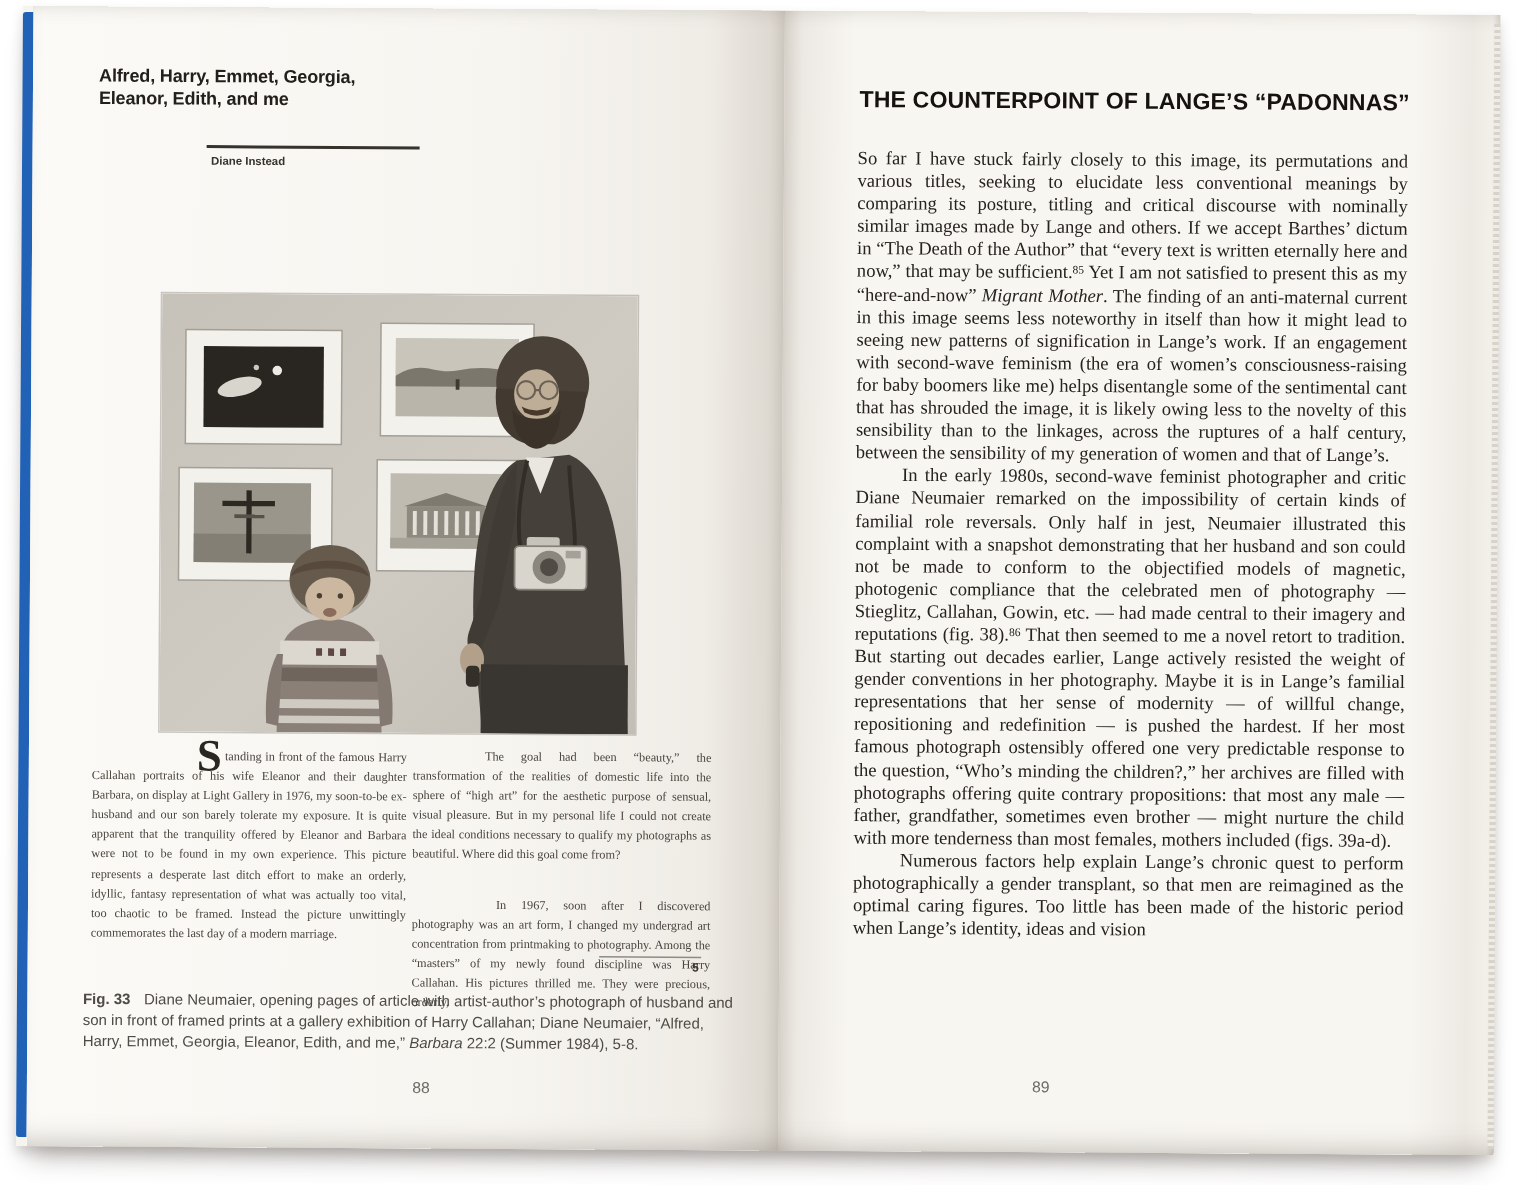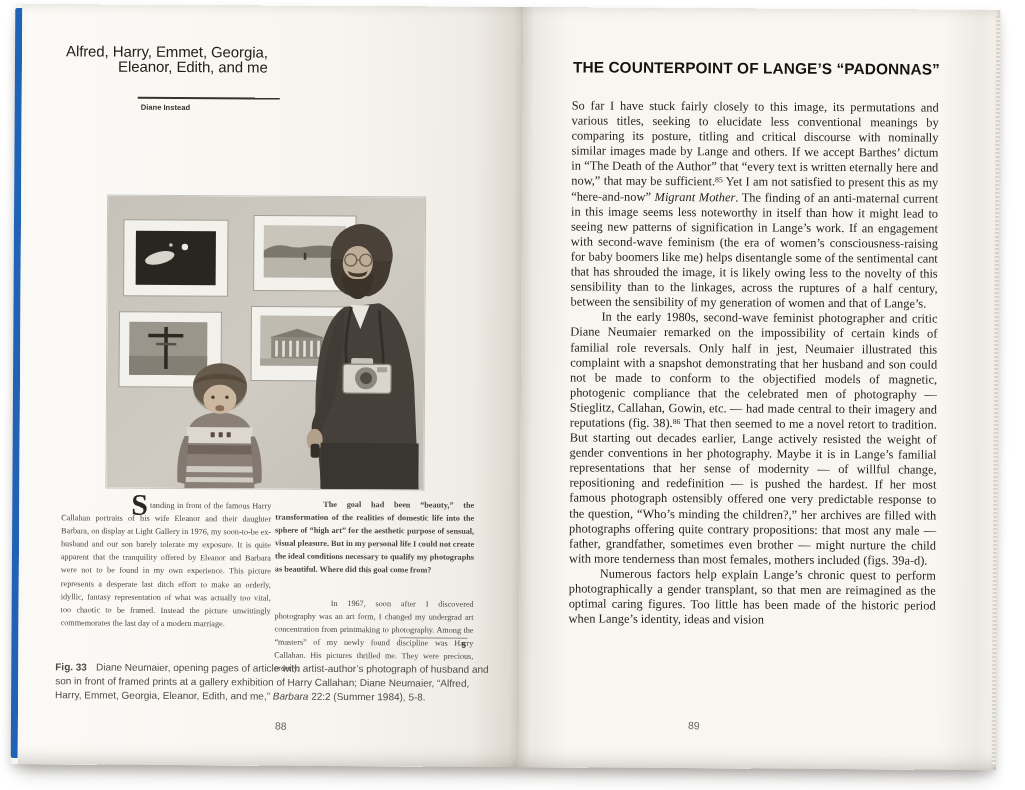--- a/index.html
+++ b/index.html
@@ -14,34 +14,34 @@
   .page-left{left:7px;width:501px;
      background:linear-gradient(90deg,#fbfaf6 0%,#f7f5f0 62%,#efece6 90%,#ded9d1 98%,#cfcac1 100%);
      box-shadow:inset 0 -16px 18px -14px rgba(95,85,74,.35), inset 0 10px 12px -10px rgba(95,85,74,.18);}
   .page-right{left:508px;width:477px;
      background:linear-gradient(90deg,#d8d3cb 0%,#ece9e3 2.5%,#f8f6f1 10%,#f8f6f1 88%,#edeae4 96%,#f3f0ea 99%,#dcd8d0 100%);
      box-shadow:inset 0 -16px 18px -14px rgba(95,85,74,.35), inset 0 10px 12px -10px rgba(95,85,74,.18);}
   .fore-edge{position:absolute;right:0;top:6px;bottom:4px;width:4px;
      background:repeating-linear-gradient(180deg,#d7d2ca 0 2px,#efece6 2px 4px);}
 
   
-  .art-title{position:absolute;left:44px;top:39px;font-weight:normal;font-size:15px;line-height:15.3px;
-     color:#23201c;letter-spacing:-0.1px;text-align:right;}
+  .art-title{position:absolute;left:44px;top:39px;font-weight:bold;font-size:12px;line-height:15.3px;
+     color:#23201c;letter-spacing:-0.1px;}
   .art-rule{position:absolute;left:116px;top:92px;width:142px;height:2px;background:#36322c;}
   .art-author{position:absolute;left:119px;top:98px;font-weight:bold;font-size:7.6px;color:#36322c;}
   .photo{position:absolute;left:86px;top:190px;width:317px;height:292px;border:1px solid rgba(110,104,94,.35);}
   .photo svg{display:block;width:100%;height:100%;}
   .repro{font-family:"Liberation Serif","DejaVu Serif",serif;color:#4a443d;}
   .col1{position:absolute;left:42px;top:489px;width:210px;font-size:8.2px;line-height:13.1px;text-align:justify;}
   .col1 p{margin:0;text-indent:70px;}
   .dropS{font-family:"Liberation Serif",serif;font-weight:bold;font-size:30px;line-height:8px;
      color:#2a2622;position:relative;top:7px;margin-right:2px;}
   .col2{position:absolute;left:256px;top:492px;width:199px;font-size:8.2px;line-height:13.1px;text-align:justify;}
   .col2 p{margin:0;}
-  .col2 p.p1{text-indent:48px;font-weight:bold;}
+  .col2 p.p1{text-indent:48px;}
   .col2 p.p2{text-indent:56px;margin-top:20px;}
   .inner5-rule{position:absolute;left:381px;top:631px;width:68px;border-top:1px solid #8f8b83;}
   .inner5{position:absolute;left:443px;top:634px;font-weight:bold;font-size:8px;color:#3a362f;}
   .caption{position:absolute;left:37px;top:656px;width:437px;font-size:10px;line-height:13.8px;color:#4e4a44;}
   .caption b{padding-right:9px;}
   .pagenum{position:absolute;font-size:10.5px;color:#6e6a63;}
   .pn-left{left:234px;top:714px;padding-left:23px;}
   .pn-right{left:169px;top:711px;text-align:center;}
 
   

